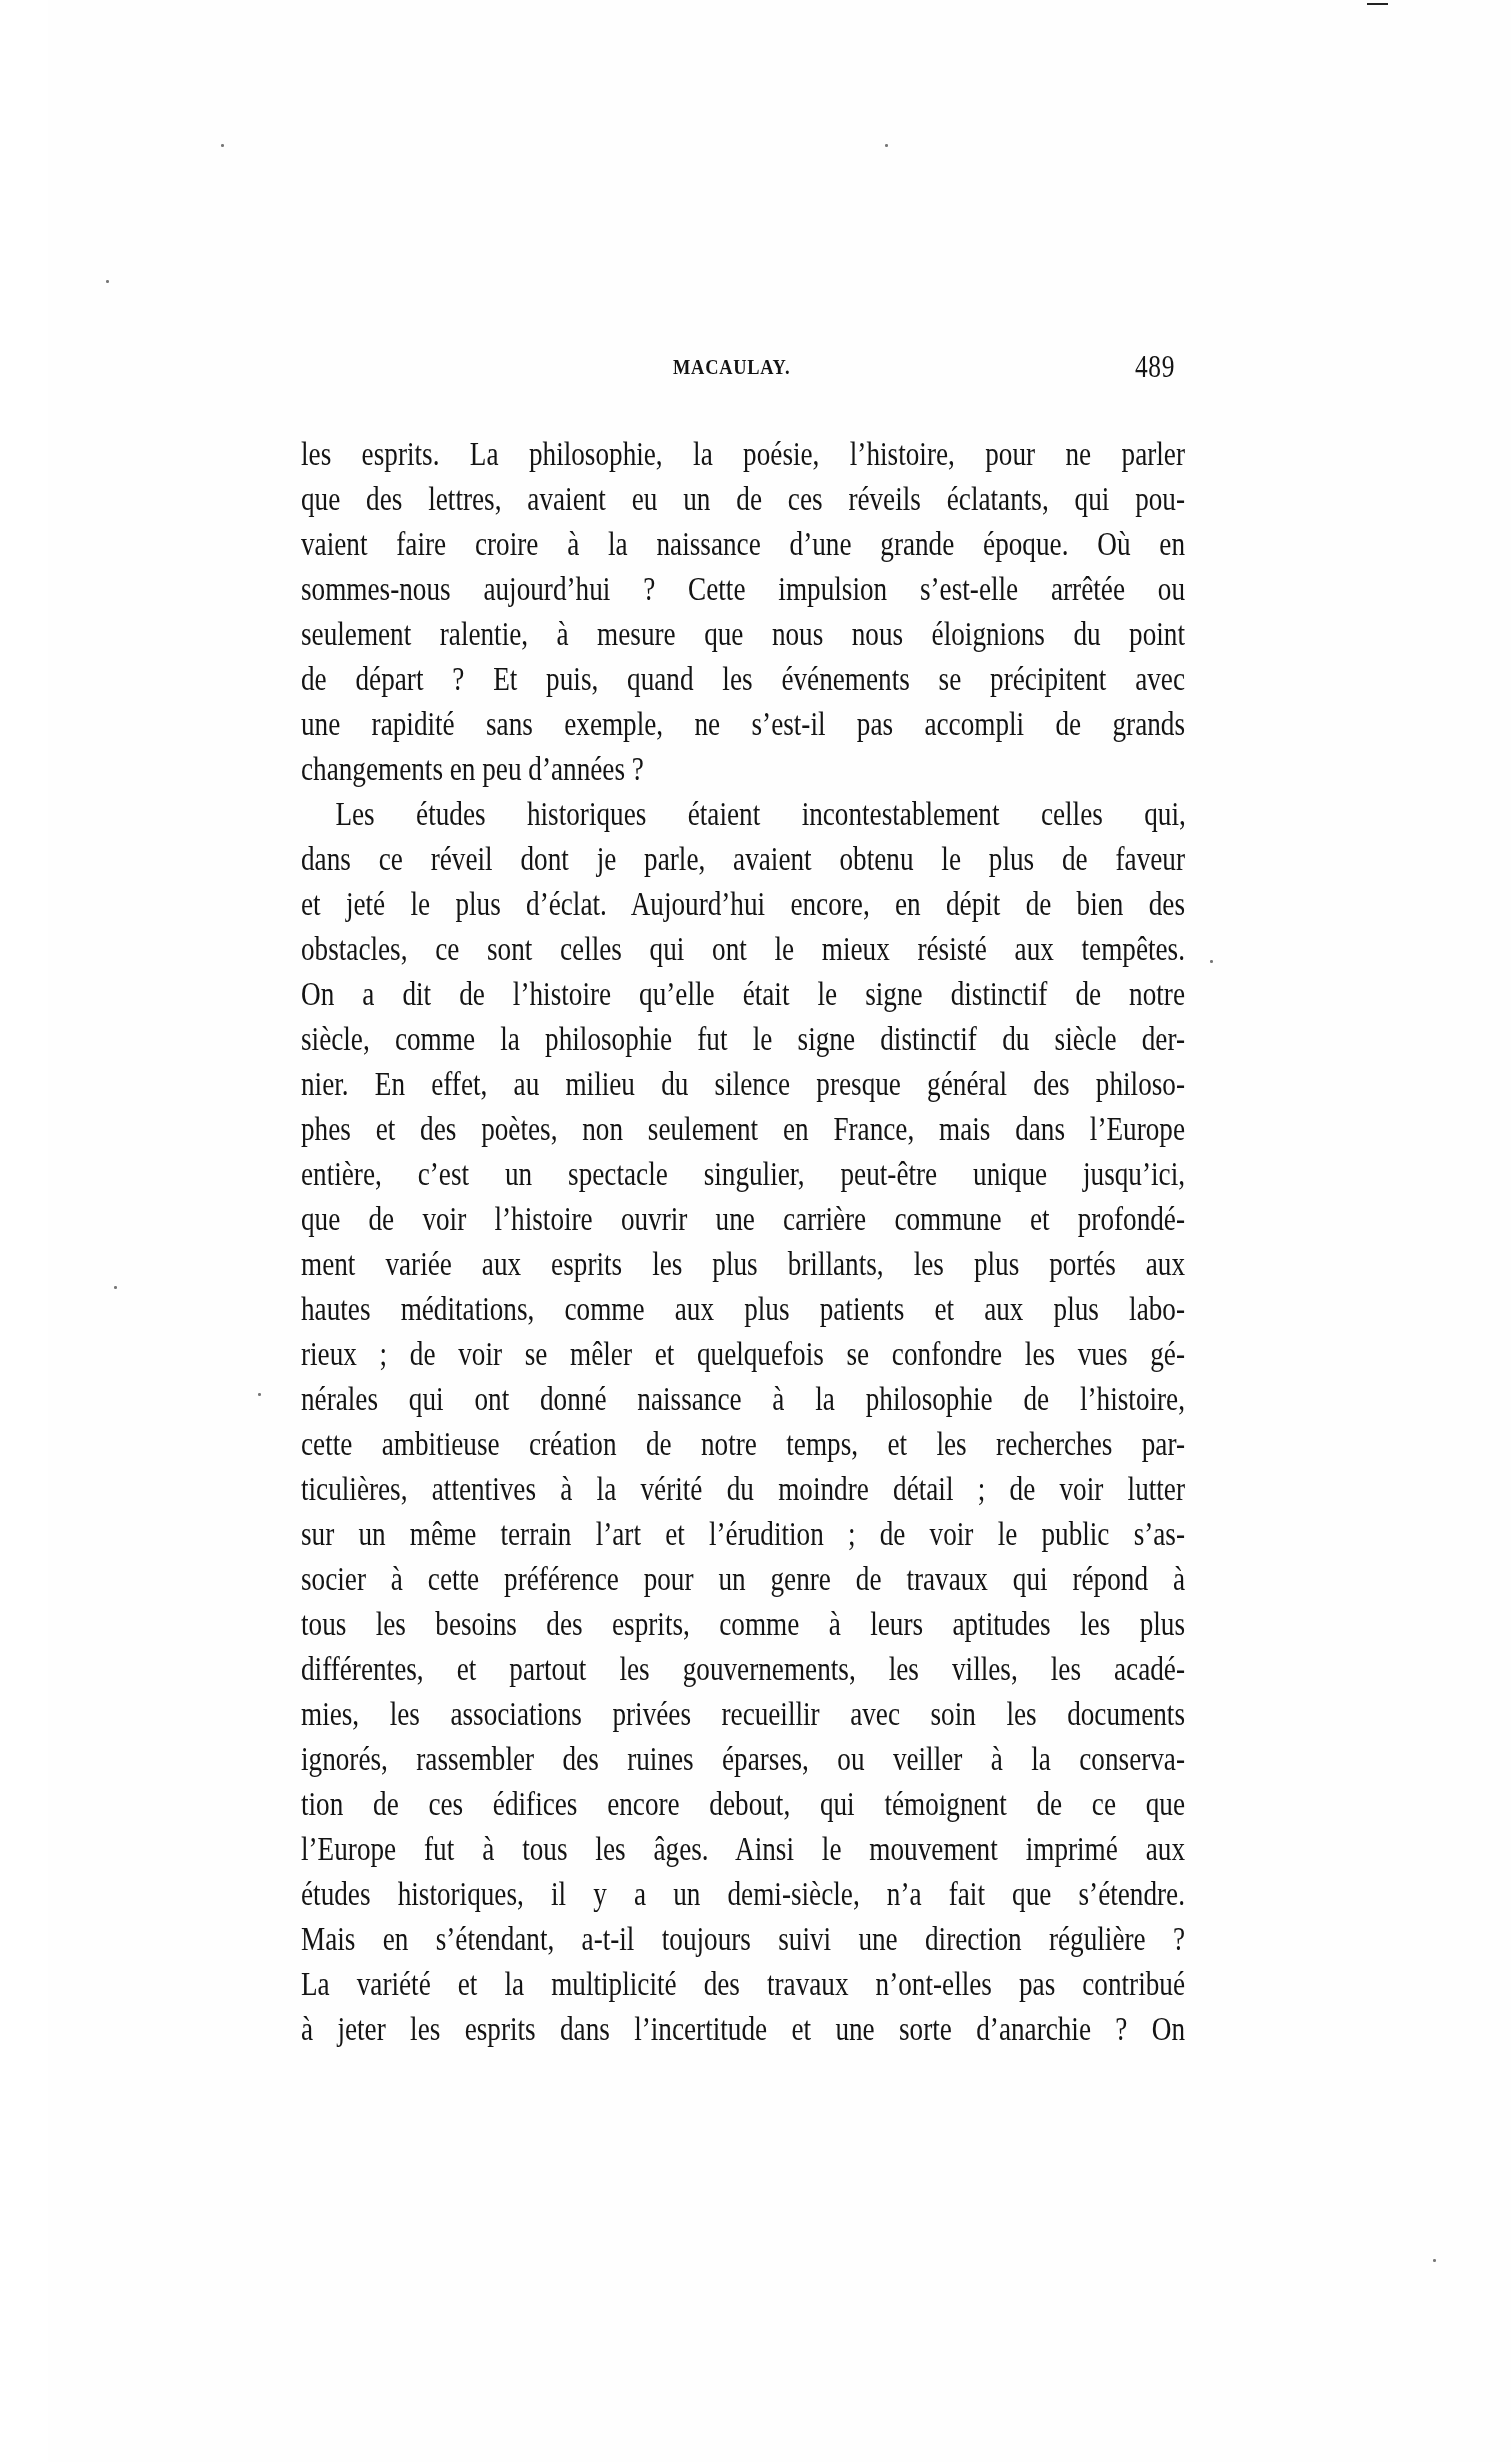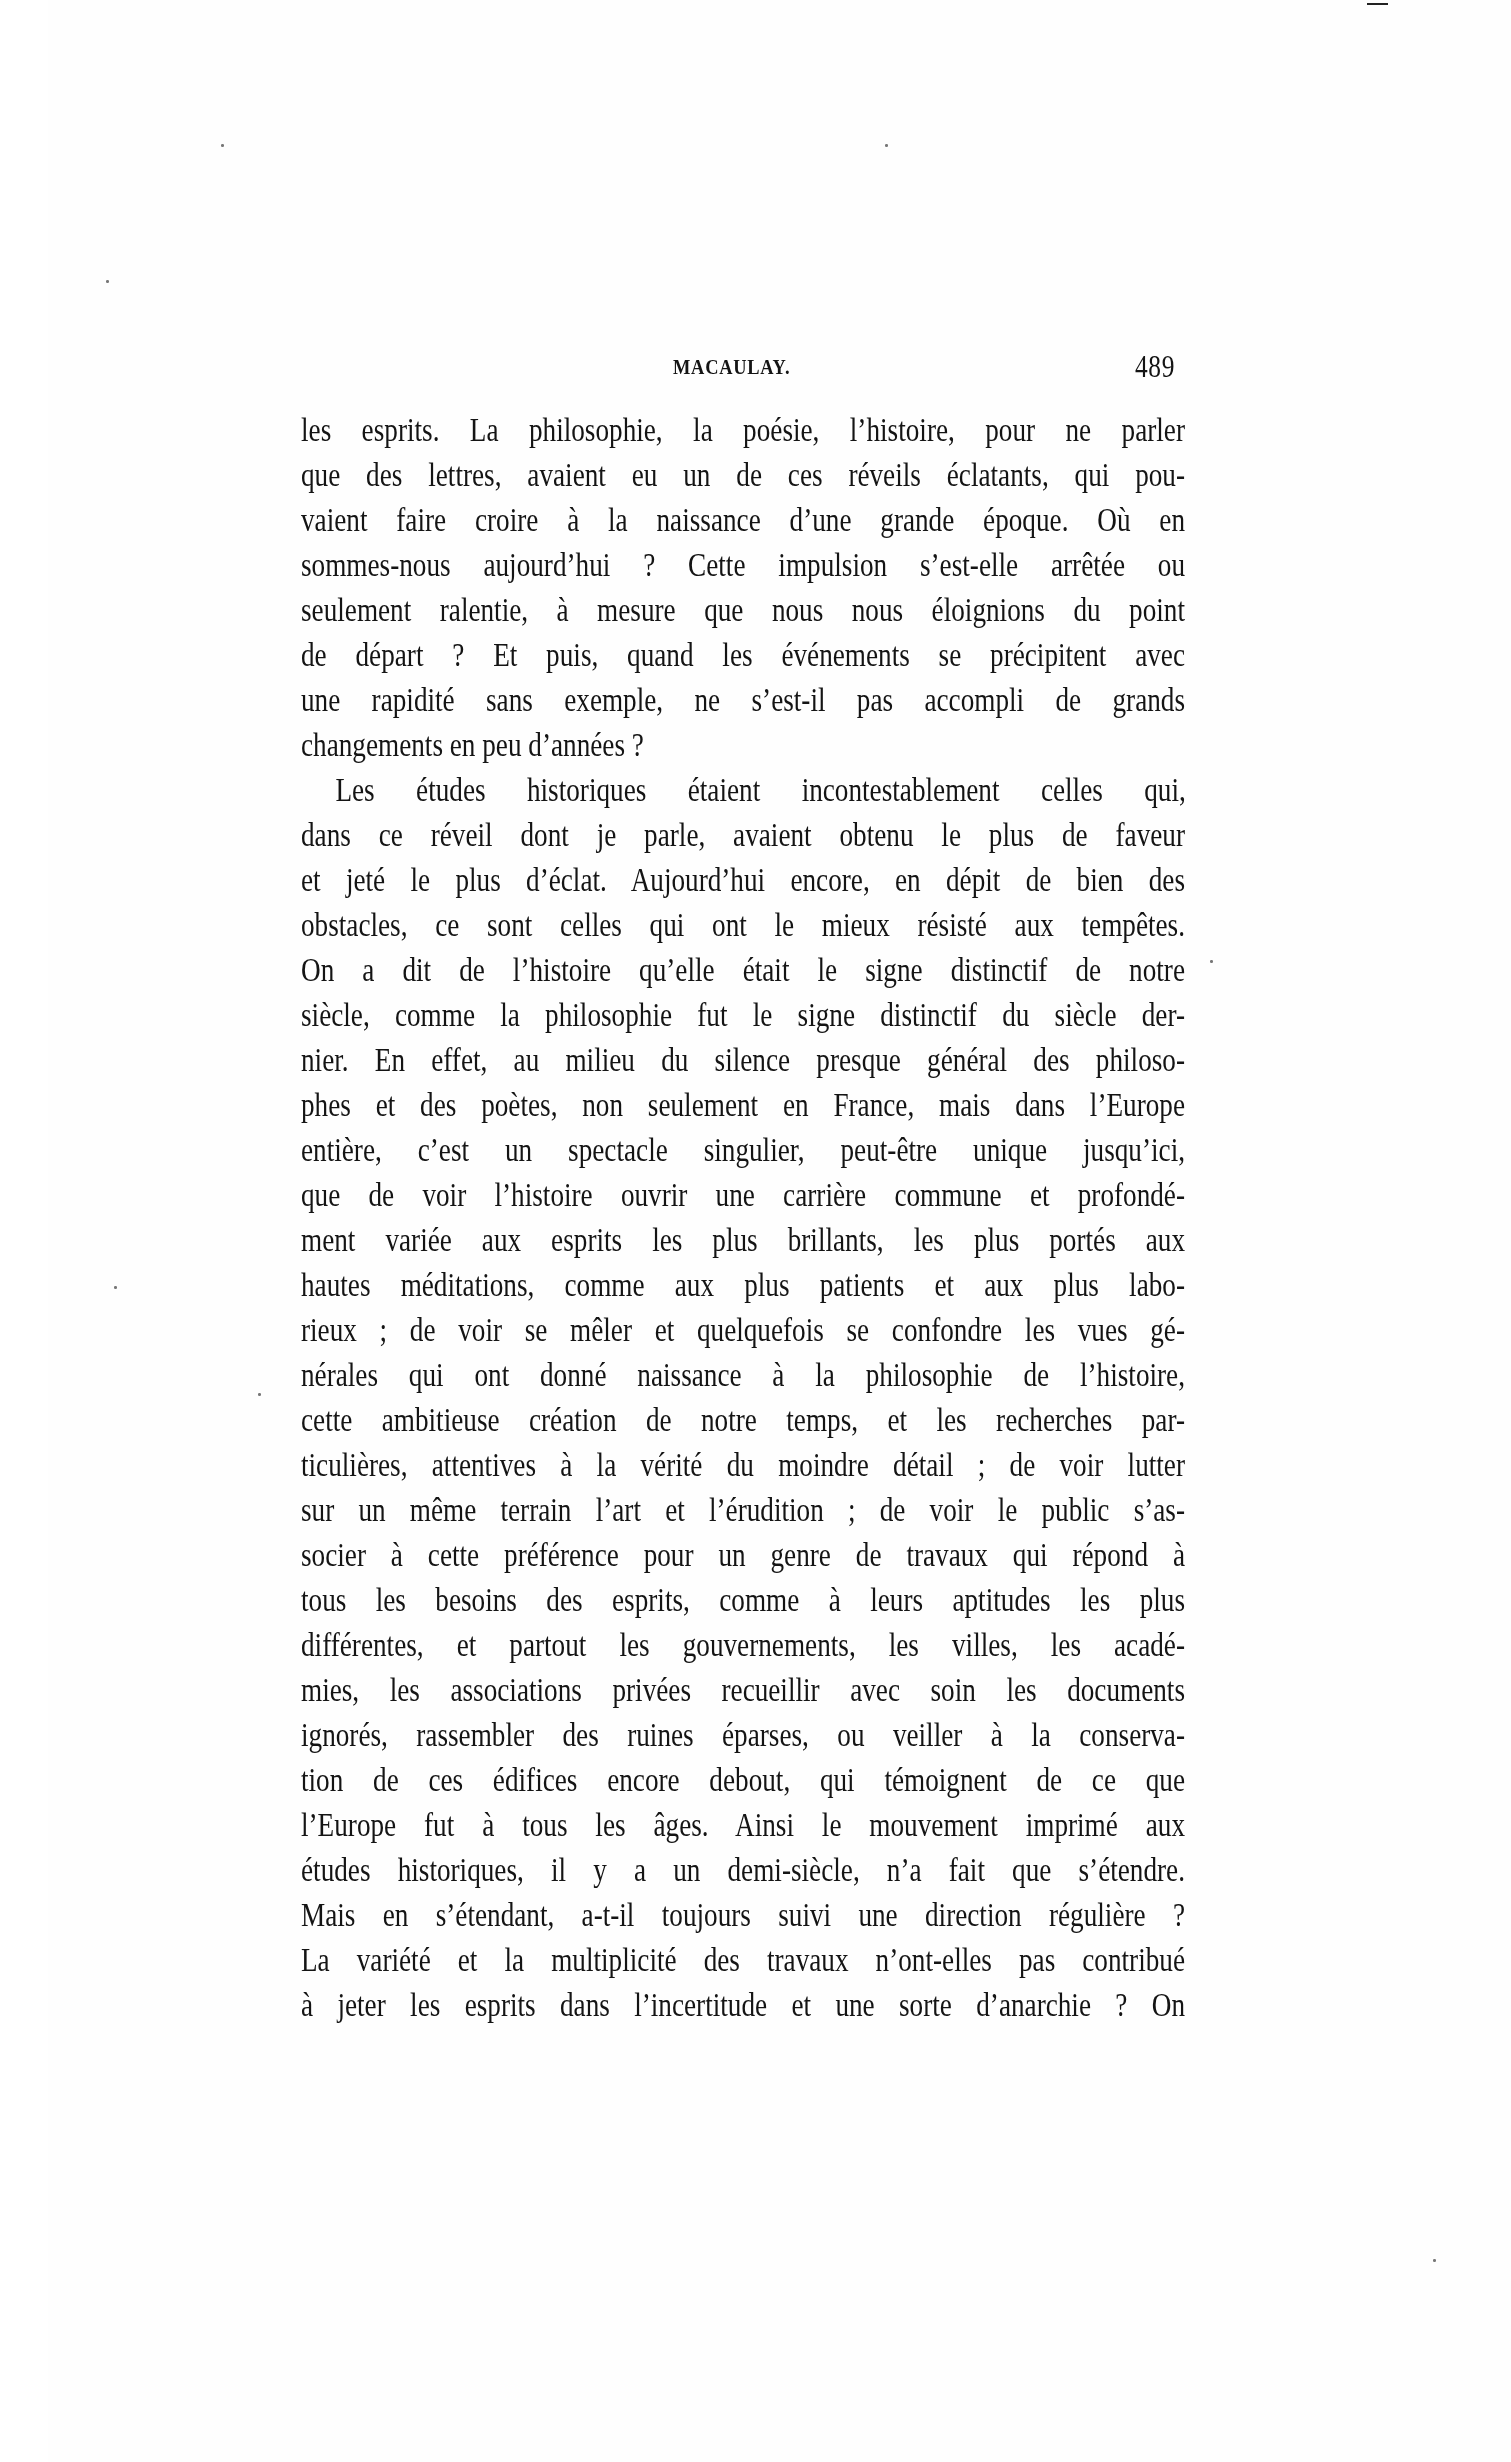--- a/index.html
+++ b/index.html
@@ -1,21 +1,21 @@
 <!DOCTYPE html>
 <html style="font-size:13px"><head>
 <meta charset="utf-8">
 <style>
   html, body { margin: 0; padding: 0; background: #ffffff; }
   body { width: 1511px; height: 2462px; position: relative; overflow: hidden; font-family: "Liberation Serif", "DejaVu Serif", serif; color: #141414; }
   .page { position: absolute; left: 0; top: 0; width: 1511px; height: 2462px; background: #fefefe; margin-left: 48px; }
   .running-head { position: absolute; top: 356px; font-weight: bold; letter-spacing: 0.8px; }
   .rh-title { left: 625px; font-size: 20px; transform: scaleX(0.92); transform-origin: left; }
   .rh-page { left: 1087px; font-size: 31px; top: 349px; font-weight: normal; transform: scaleX(0.82); transform-origin: left; }
-  .body-text { position: absolute; left: 253px; top: 407px; }
+  .body-text { position: absolute; left: 253px; top: 431px; }
   .line { display: block; height: 45px; line-height: 45px; width: 1105px; font-size: 34px; text-align: justify; text-align-last: justify; transform: scaleX(0.8); transform-origin: left center; white-space: nowrap; }
   .line.last { text-align-last: left; }
   .line.indent { padding-left: 43px; width: 1063px; }
   .scan-mark { position: absolute; background: #222; }
   .speck { position: absolute; width: 2.5px; height: 2.5px; background: #777; border-radius: 50%; }
 </style>
 </head>
 <body>
 
 <div class="page">

